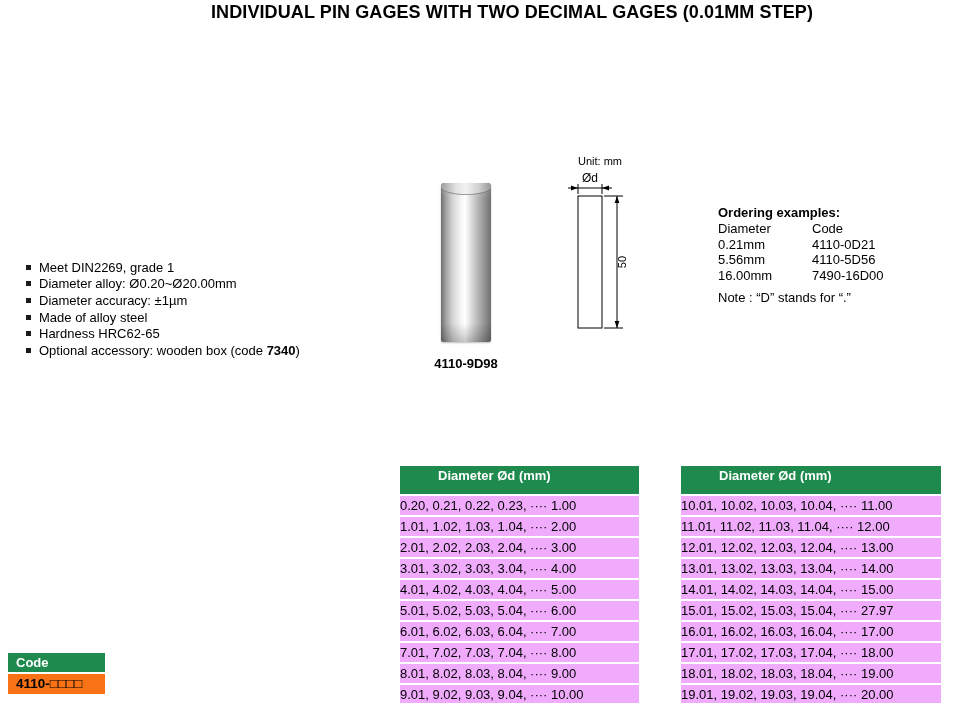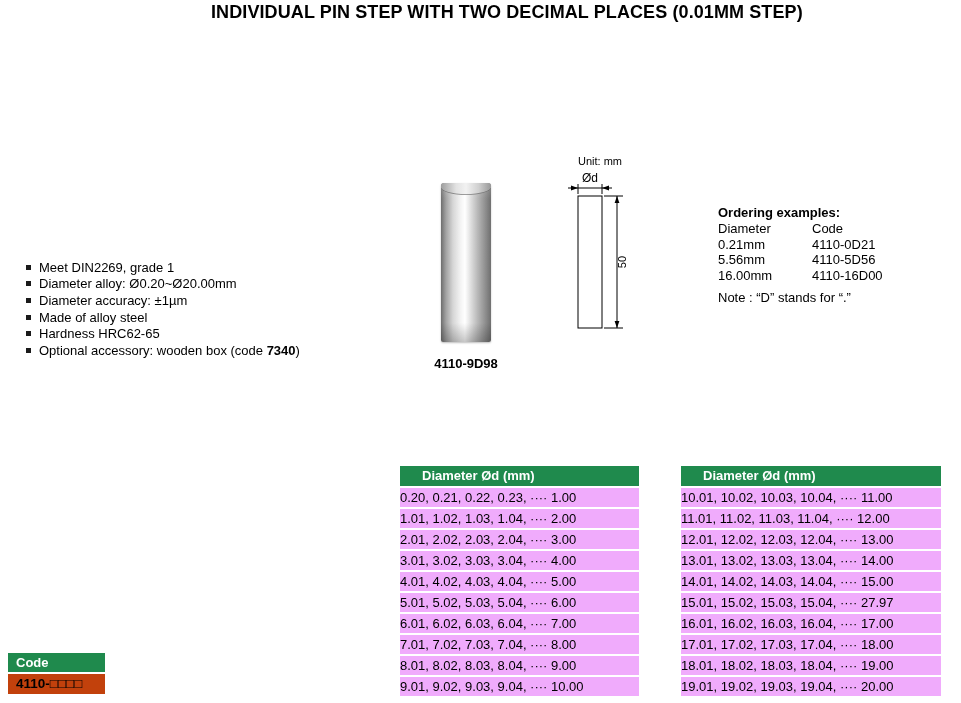--- a/index.html
+++ b/index.html
@@ -48,42 +48,42 @@
   #drawing text { font-family:"Liberation Sans", sans-serif; fill:#000; }
 
   
   #ordering { left:718px; top:205px; font-size:13px; line-height:15.4px; white-space:nowrap; }
   .ord-title { font-weight:bold; margin-bottom:1px; }
   .ord-grid { display:grid; grid-template-columns:94px auto; }
   .ord-note { margin-top:7px; }
 
   
   .dtable .thead {
-    height:20px; line-height:20px; background:#1f8a4d; color:#fff;
-    font-weight:bold; font-size:13px; padding-left:22px; margin-bottom:2px;
+    height:28px; line-height:20px; background:#1f8a4d; color:#fff;
+    font-weight:bold; font-size:13px; padding-left:38px; margin-bottom:2px;
   }
   .trow {
     height:19px; line-height:19px; background:#f0abfc;
     font-size:13px; text-align:left; margin-bottom:2px; white-space:nowrap;
   }
   #table-left  { left:400px; top:466px; width:239px; }
   #table-right { left:681px; top:466px; width:260px; }
 
   
   #code-table { left:8px; top:653px; width:97px; }
   #code-table .thead { padding-left:8px; height:19px; line-height:19px; }
   #code-table .trow {
     text-align:left; padding-left:8px; font-weight:bold;
-    height:20px; line-height:20px; background:#c2410c; font-size:13.5px;
+    height:20px; line-height:20px; background:#f97316; font-size:13.5px;
   }
 </style>
 </head>
 <body>
 
-<div class="abs" id="page-title">INDIVIDUAL PIN STEP WITH TWO DECIMAL PLACES (0.01MM STEP)</div>
+<div class="abs" id="page-title">INDIVIDUAL PIN GAGES WITH TWO DECIMAL GAGES (0.01MM STEP)</div>
 
 <div class="abs" id="features">
   <div class="feature">
     <span class="bullet"></span>
     <span>Meet DIN2269, grade 1</span>
   </div>
   <div class="feature">
     <span class="bullet"></span>
     <span>Diameter alloy: Ø0.20~Ø20.00mm</span>
   </div>
@@ -133,21 +133,21 @@
 <div class="abs" id="ordering">
   <div class="ord-title">Ordering examples:</div>
   <div class="ord-grid">
     <span>Diameter</span>
     <span>Code</span>
     <span>0.21mm</span>
     <span>4110-0D21</span>
     <span>5.56mm</span>
     <span>4110-5D56</span>
     <span>16.00mm</span>
-    <span>4110-16D00</span>
+    <span>7490-16D00</span>
   </div>
   <div class="ord-note">Note : “D” stands for “.”</div>
 </div>
 
 <div class="abs dtable" id="table-left">
   <div class="thead">Diameter Ød (mm)</div>
   <div class="trow">0.20, 0.21, 0.22, 0.23, ···· 1.00</div>
   <div class="trow">1.01, 1.02, 1.03, 1.04, ···· 2.00</div>
   <div class="trow">2.01, 2.02, 2.03, 2.04, ···· 3.00</div>
   <div class="trow">3.01, 3.02, 3.03, 3.04, ···· 4.00</div>

